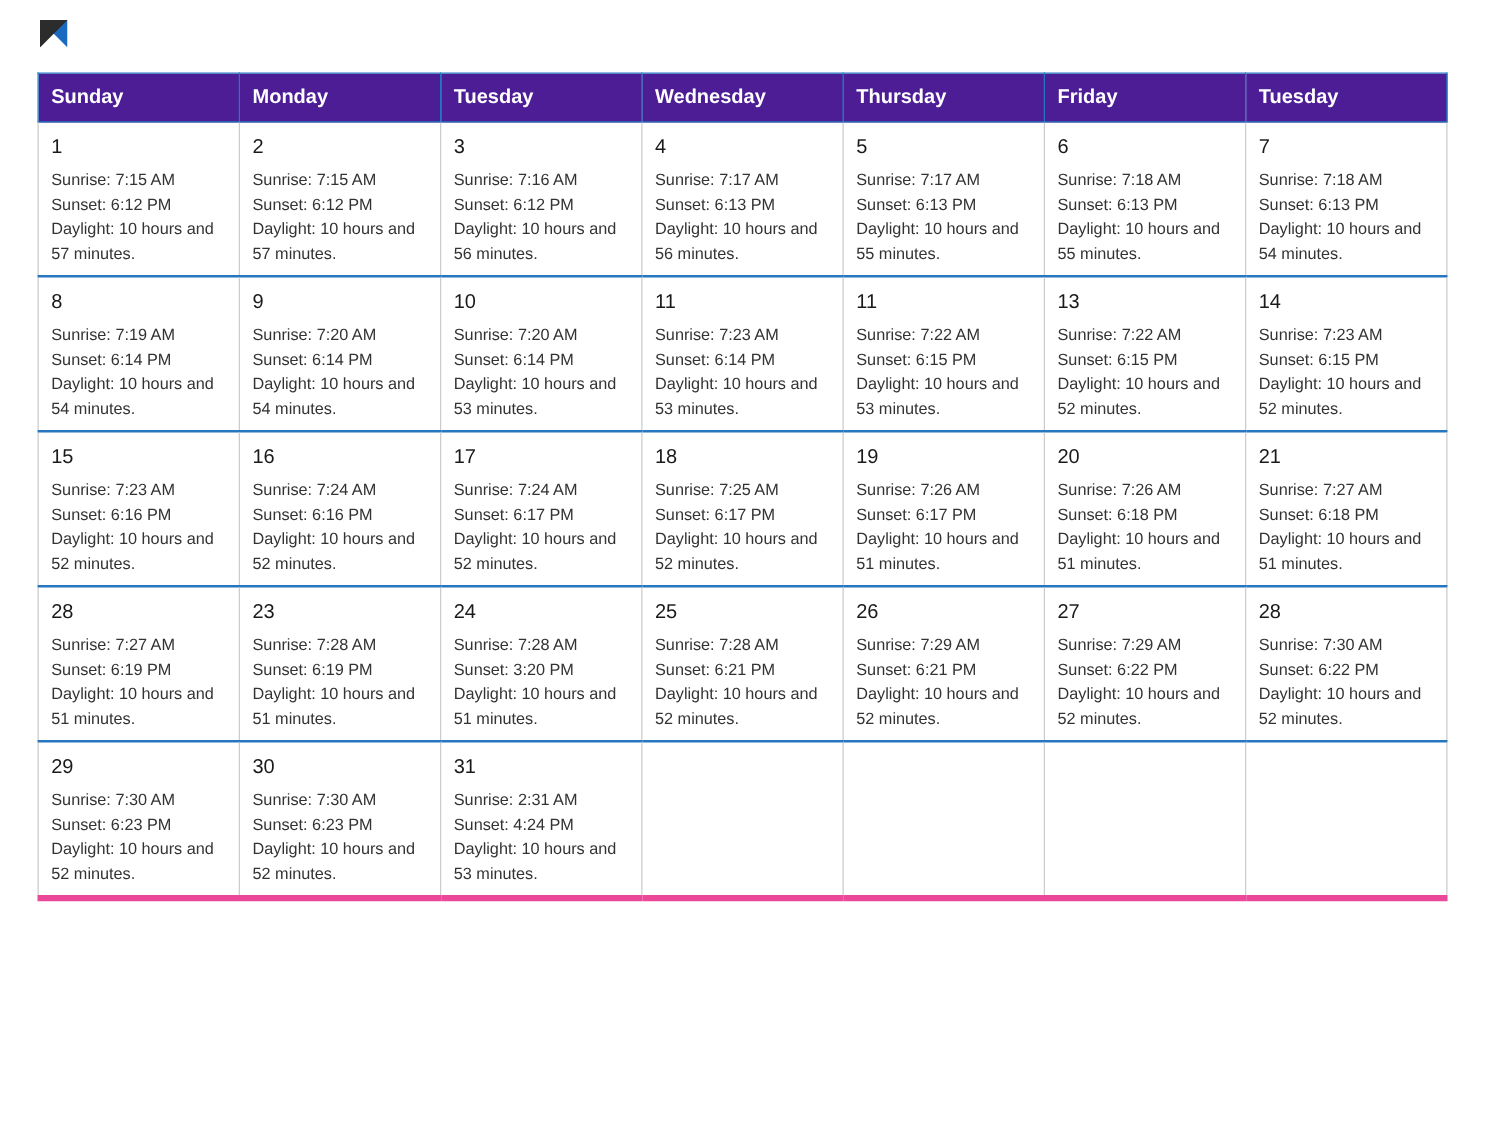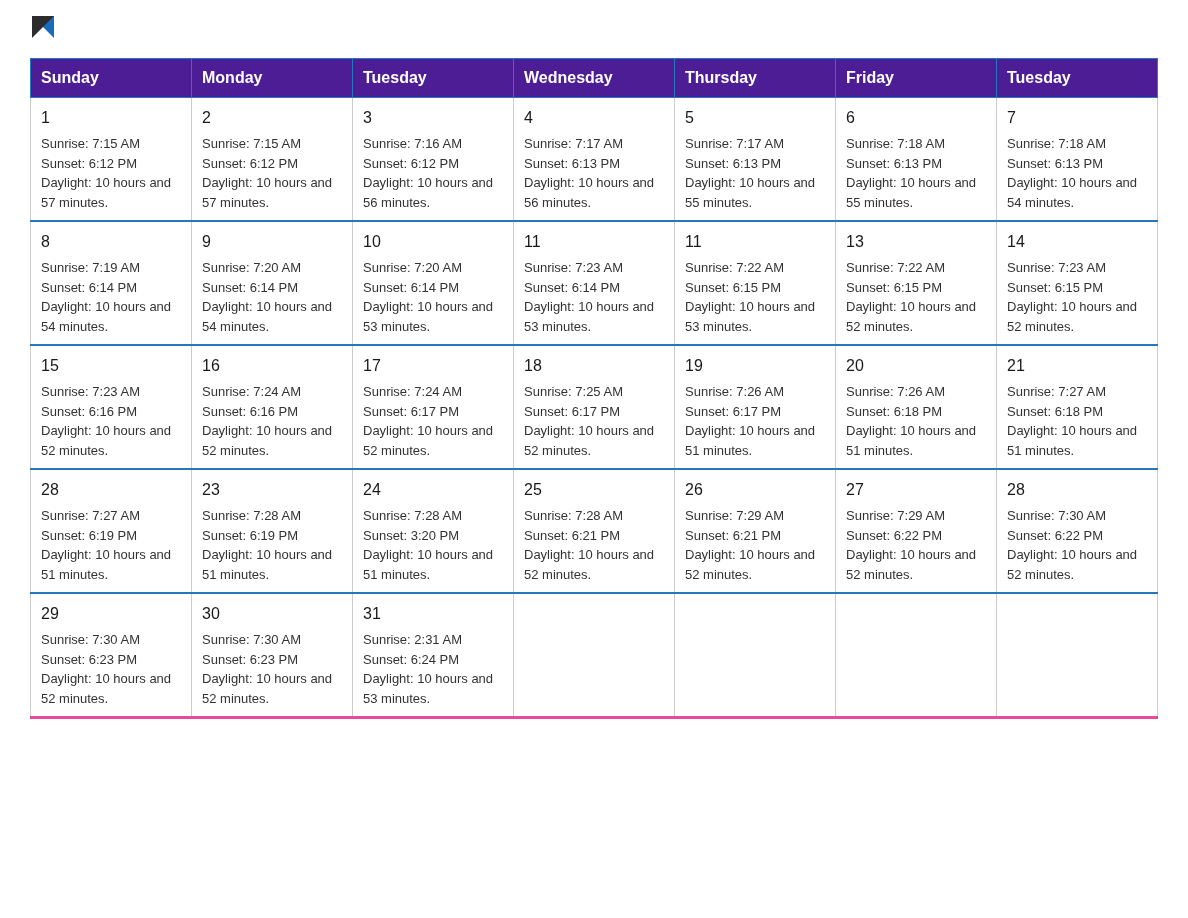--- a/index.html
+++ b/index.html
@@ -87,21 +87,21 @@
       font-size: 16px;
       font-weight: normal;
       color: #1a1a1a;
       margin-bottom: 4px;
       display: block;
     }
     .calendar tr td {
       border-bottom: 2px solid #2676c0;
     }
     .calendar tr:last-child td {
-      border-bottom: 3px solid #ec4899;
+      border-bottom: 5px solid #ec4899;
     }
     .empty-cell {
       background: #fff;
     }
   </style>
 </head>
 <body>
 
 <div class="header">
   <div class="logo-wrapper">
@@ -320,21 +320,21 @@
       </td>
         <td>
         <span class="day-num">30</span>
         <span>Sunrise: 7:30 AM</span><br>
         <span>Sunset: 6:23 PM</span><br>
         <span>Daylight: 10 hours and 52 minutes.</span>
       </td>
         <td>
         <span class="day-num">31</span>
         <span>Sunrise: 2:31 AM</span><br>
-        <span>Sunset: 6:24 PM</span><br>
+        <span>Sunset: 4:24 PM</span><br>
         <span>Daylight: 10 hours and 53 minutes.</span>
       </td>
         <td class="empty-cell"></td>
         <td class="empty-cell"></td>
         <td class="empty-cell"></td>
         <td class="empty-cell"></td>
       </tr>
     </tbody>
 </table>
 

